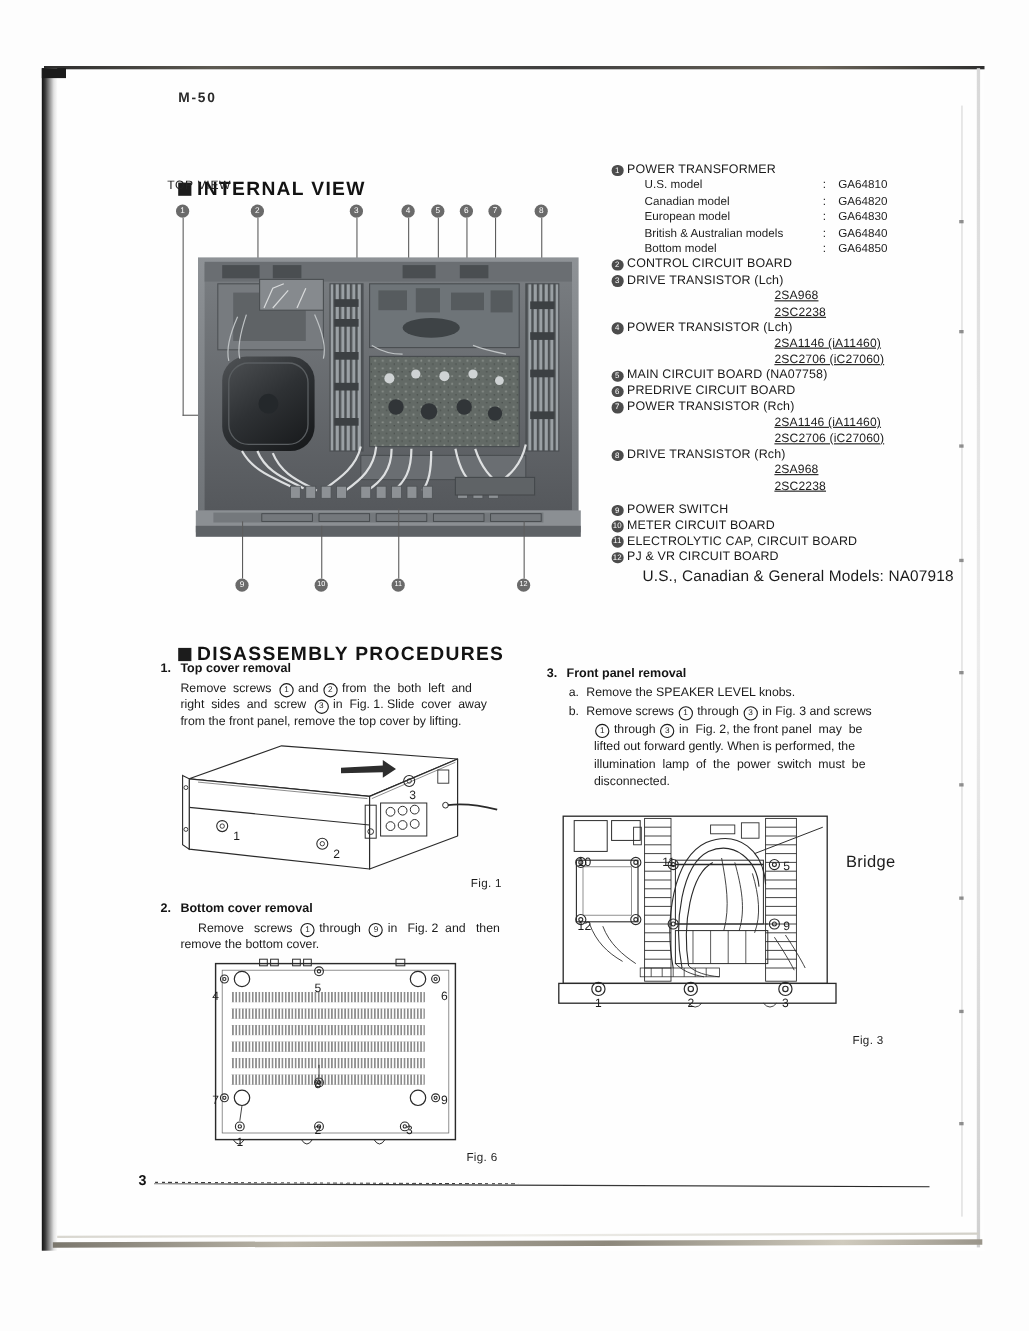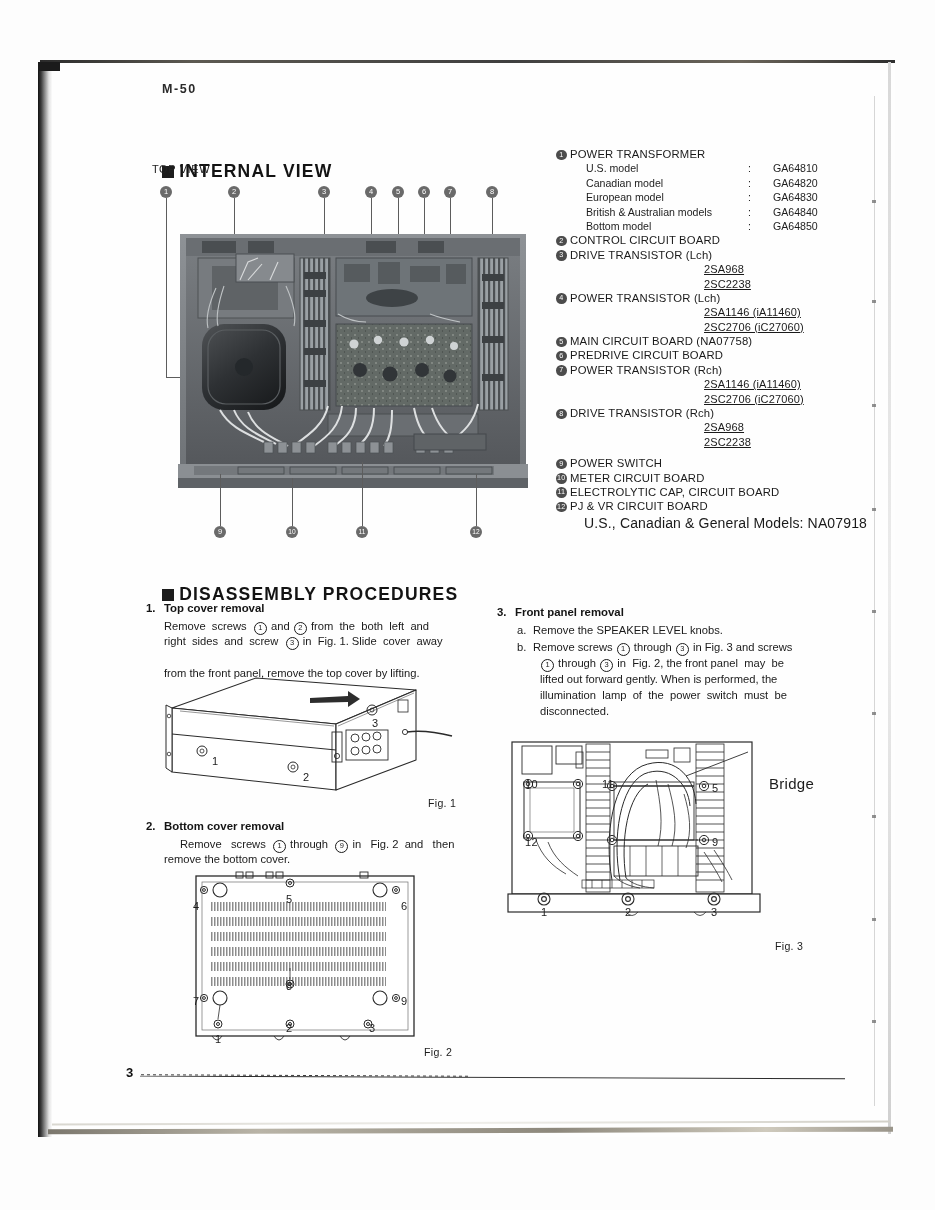--- a/index.html
+++ b/index.html
@@ -39,21 +39,21 @@
   
   #parts-list{position:absolute;left:556px;top:148px;width:330px;}
   .pl-row{position:relative;height:14.4px;font-size:11.3px;color:#1a1a1a;letter-spacing:.15px;}
   .pl-main{padding-left:14px;}
   .bullet{position:absolute;left:0;top:1.5px;width:10.5px;height:10.5px;border-radius:50%;
       background:#4c4c4c;color:#fff;font-size:7.2px;line-height:10.5px;text-align:center;
       font-family:"Liberation Sans",sans-serif;}
   .pl-sub{position:relative;height:14.4px;font-size:10.6px;color:#1d1d1d;}
   .pl-sub .lbl{position:absolute;left:30px;}
   .pl-sub .col{position:absolute;left:192px;}
-  .pl-sub .val{position:absolute;left:206px;margin-left:11px;}
+  .pl-sub .val{position:absolute;left:206px;}
   .pl-ind{padding-left:148px;font-size:11px;text-decoration:underline;}
   .pl-ind2{padding-left:28px;font-size:14px;}
 
   
   .cal{position:absolute;width:12px;height:12px;border-radius:50%;
       background:#6a6a6a;color:#fff;font-size:7.5px;line-height:12px;text-align:center;}
   .cal.w{font-size:6.6px;}
   .lead{position:absolute;width:1px;background:#5d5d5d;}
 
   
@@ -390,21 +390,21 @@
 </div>
 
 <div class="t sec-head" style="left:150px;top:563px">
   <span class="sq"></span><span>DISASSEMBLY PROCEDURES</span>
 </div>
 
 <div class="t proc-num" style="left:146px;top:602px">1.</div>
 <div class="t proc-num" style="left:164px;top:602px">Top cover removal</div>
 <div class="t proc-body" style="left:164px;top:619px">Remove  screws  <span class="cnum">1</span> and <span class="cnum">2</span> from  the  both  left  and</div>
 <div class="t proc-body" style="left:164px;top:634px">right  sides  and  screw  <span class="cnum">3</span> in  Fig. 1. Slide  cover  away</div>
-<div class="t proc-body" style="left:164px;top:666px">from the front panel, remove the top cover by lifting.</div>
+<div class="t proc-body" style="left:164px;top:649px">from the front panel, remove the top cover by lifting.</div>
 
 <div style="position:absolute;left:160px;top:672px;width:300px;height:145px">
 <svg width="300" height="145" viewBox="0 0 300 145">
   <g fill="#fff" stroke="#2a2a2a" stroke-width="1.1" stroke-linejoin="round">
 
     <path d="M12 36 L96 6 L256 18 L176 52 Z"></path>
 
     <path d="M12 36 L176 52 L176 118 L12 100 Z"></path>
 
     <path d="M176 52 L256 18 L256 88 L176 118 Z"></path>
@@ -543,21 +543,21 @@
 
 <div class="t figlbl" style="left:193px;top:900px;font-size:11px">4</div>
 <div class="t figlbl" style="left:286px;top:893px;font-size:11px">5</div>
 <div class="t figlbl" style="left:401px;top:900px;font-size:11px">6</div>
 <div class="t figlbl" style="left:193px;top:995px;font-size:11px">7</div>
 <div class="t figlbl" style="left:286px;top:980px;font-size:11px">8</div>
 <div class="t figlbl" style="left:401px;top:995px;font-size:11px">9</div>
 <div class="t figlbl" style="left:215px;top:1033px;font-size:11px">1</div>
 <div class="t figlbl" style="left:286px;top:1022px;font-size:11px">2</div>
 <div class="t figlbl" style="left:369px;top:1022px;font-size:11px">3</div>
-<div class="t figlbl" style="left:424px;top:1046px">Fig. 2</div>
+<div class="t figlbl" style="left:424px;top:1046px">Fig. 6</div>
 
 <div class="t proc-num" style="left:497px;top:606px">3.</div>
 <div class="t proc-num" style="left:515px;top:606px">Front panel removal</div>
 
 <div class="t proc-body" style="left:517px;top:623px">a.</div>
 <div class="t proc-body" style="left:533px;top:623px">Remove the SPEAKER LEVEL knobs.</div>
 
 <div class="t proc-body" style="left:517px;top:640px">b.</div>
 <div class="t proc-body" style="left:533px;top:640px">Remove screws <span class="cnum">1</span> through <span class="cnum">3</span> in Fig. 3 and screws</div>
 <div class="t proc-body" style="left:540px;top:656px"><span class="cnum">1</span> through <span class="cnum">3</span> in  Fig. 2, the front panel  may  be</div>

